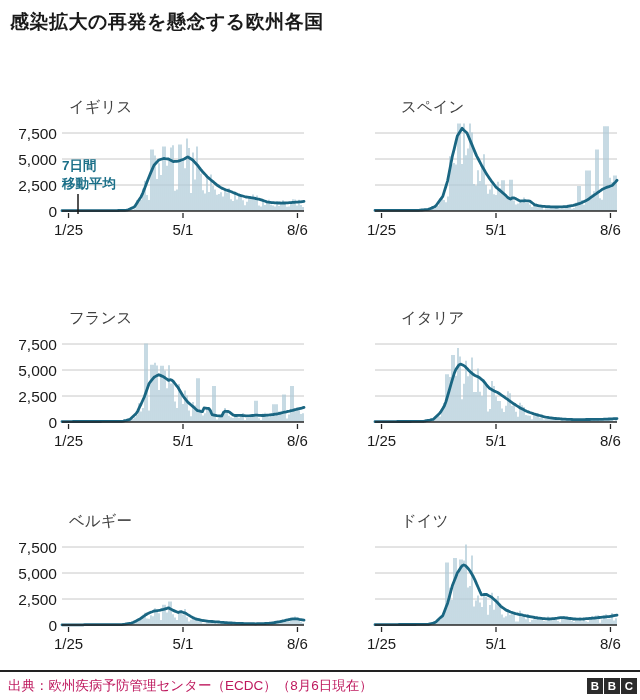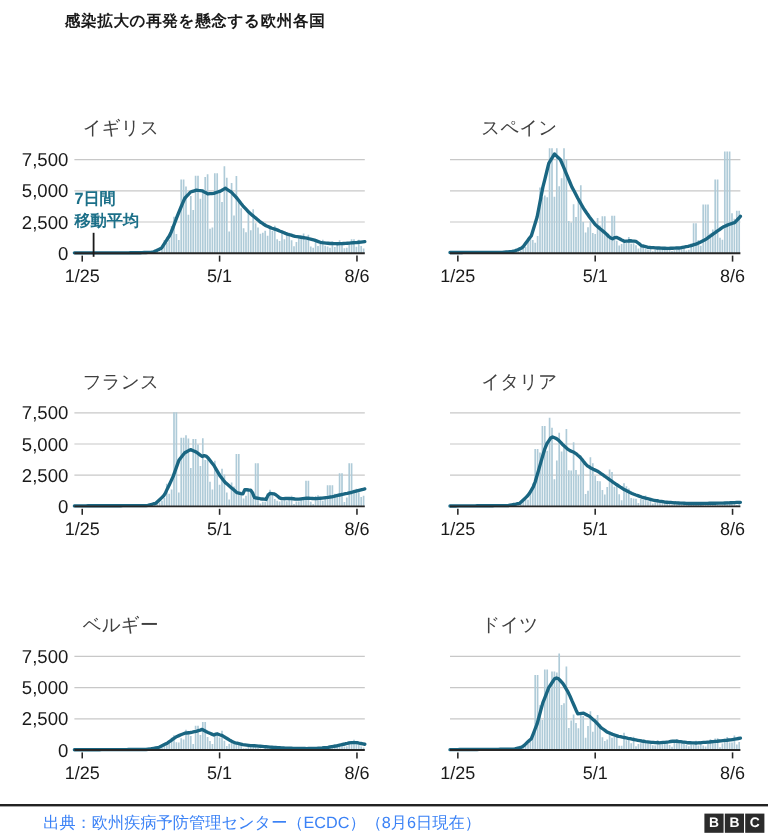--- a/index.html
+++ b/index.html
@@ -1,23 +1,23 @@
 <!DOCTYPE html>
 <html><head>
 <meta charset="utf-8">
 <style>
   html,body{margin:0;padding:0;background:#fff;}
   body{width:640px;height:700px;position:relative;overflow:hidden;
        font-family:"Liberation Sans","DejaVu Sans",sans-serif;}
   #page{position:absolute;inset:0;background:#fff;}
-  .main-title{position:absolute;left:10px;top:9px;font-size:13px;font-weight:bold;color:#1a1a1a;letter-spacing:.5px;margin-left:44px;}
+  .main-title{position:absolute;left:10px;top:9px;font-size:19px;font-weight:bold;color:#1a1a1a;letter-spacing:.5px;}
   .subtitle{position:absolute;left:13px;top:49px;font-size:15.5px;color:#333;}
   svg.chart{position:absolute;width:330px;height:160px;overflow:visible;}
   .footer-rule{position:absolute;left:0;top:670px;width:640px;height:2px;background:#222;}
-  .footer-source{position:absolute;left:8px;top:677px;font-size:13.5px;color:#3b82f6;margin-left:28px;}
+  .footer-source{position:absolute;left:8px;top:677px;font-size:13.5px;color:#be185d;}
   .bbc-logo{position:absolute;right:3px;top:678px;display:flex;gap:1px;}
   .bbc-sq{width:16px;height:16px;background:#2b2b2b;color:#fff;font-weight:bold;font-size:11.5px;
           display:flex;align-items:center;justify-content:center;}
 </style>
 </head>
 <body>
 
 <div id="page">
   <div class="main-title">感染拡大の再発を懸念する欧州各国</div>
 

